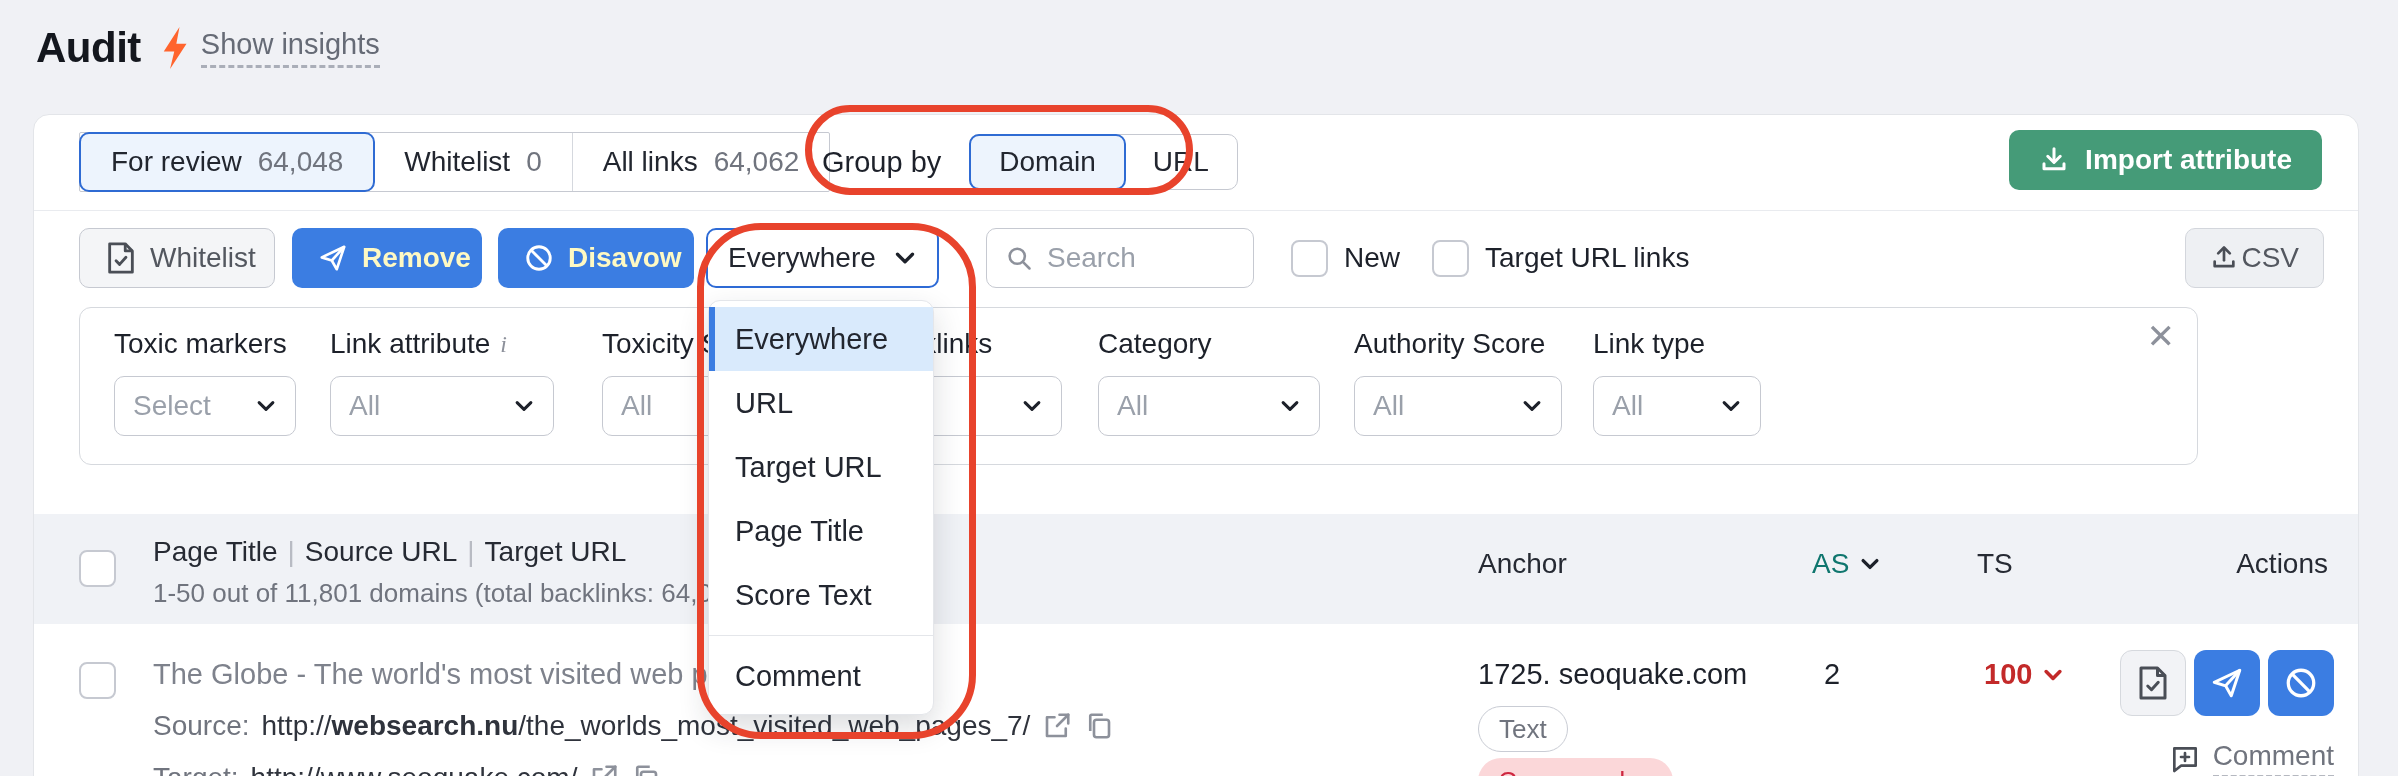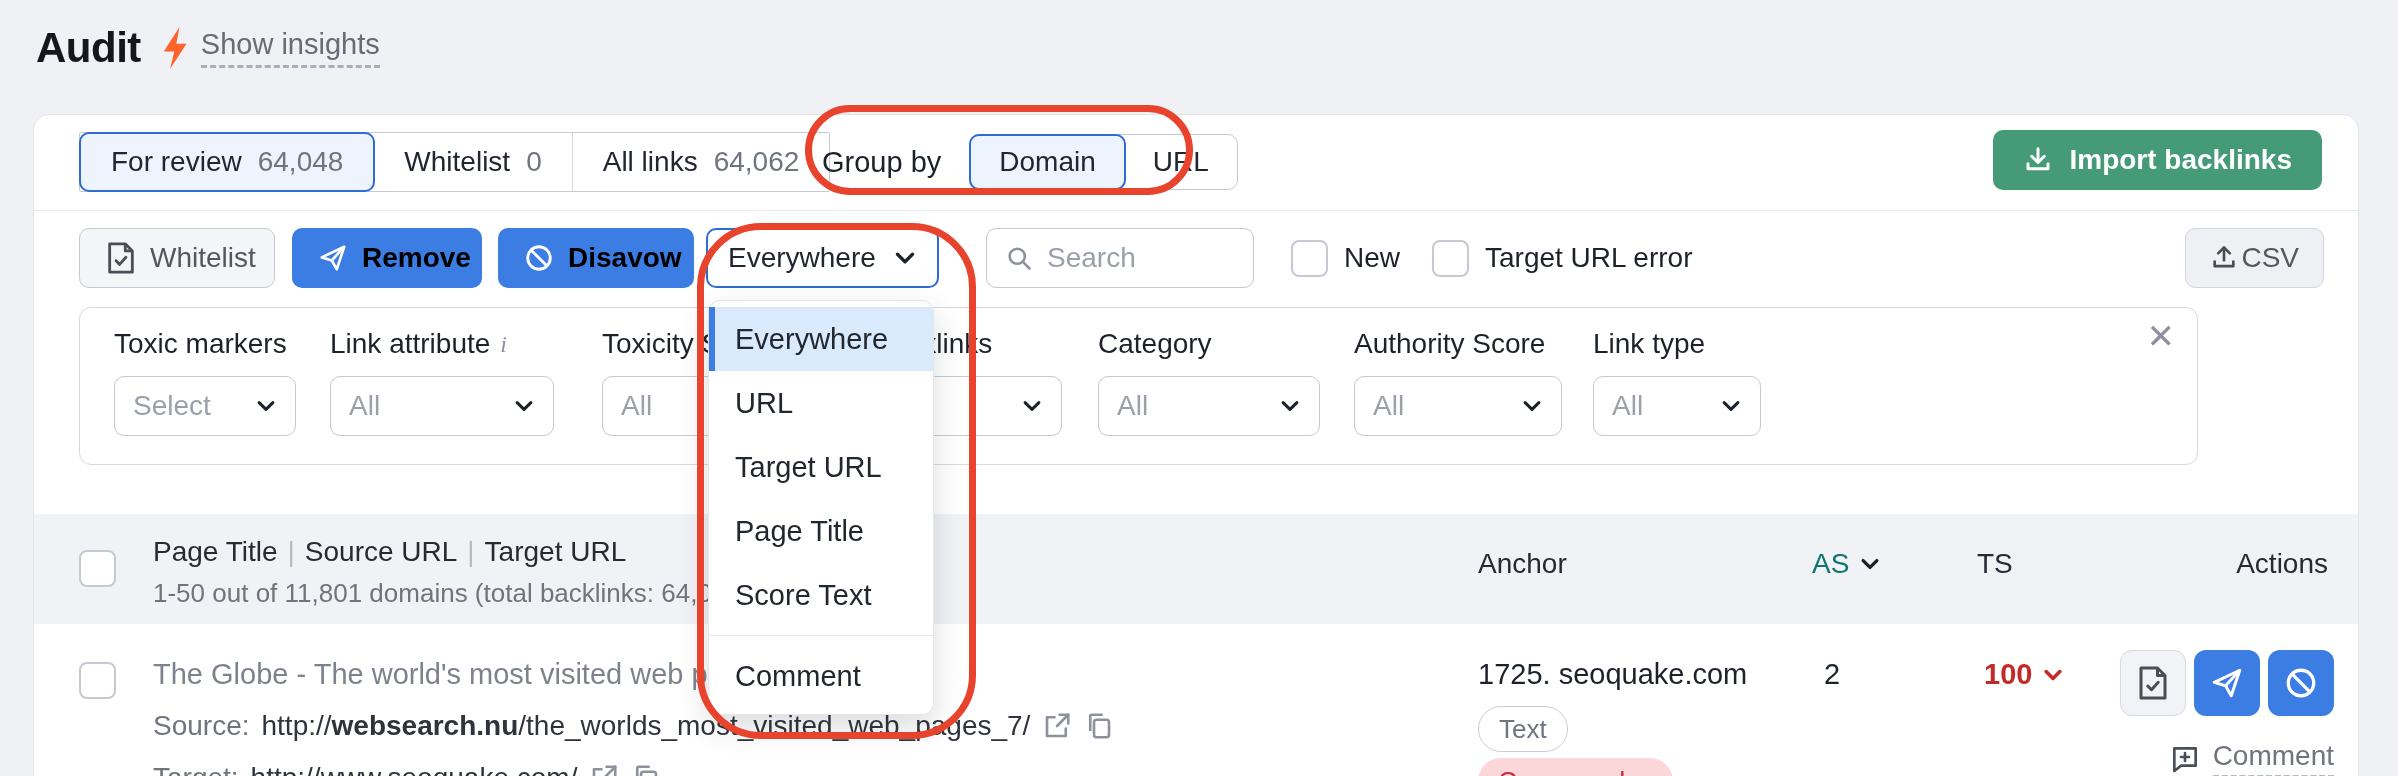--- a/index.html
+++ b/index.html
@@ -40,21 +40,21 @@
   .import-btn { position:absolute; right:36px; top:15px; height:60px; display:flex; align-items:center; gap:16px;
                 padding:0 30px; background:#459b78; border-radius:10px; color:#fff; font-size:28px; font-weight:600; cursor:pointer; }
 
   .divider { position:absolute; left:0; right:0; top:95px; height:1px; background:#e9ebef; }
 
   
   .toolbar { position:absolute; left:45px; right:34px; top:113px; height:60px; display:flex; align-items:center; }
   .btn { height:60px; display:flex; align-items:center; gap:14px; padding:0 26px; border-radius:10px;
          font-size:28px; cursor:pointer; white-space:nowrap; }
   .btn-gray { background:#f4f5f7; border:1px solid #c6c9d1; color:#53575f; font-weight:500; }
-  .btn-blue { background:#3b7de2; color:#000000; font-weight:600; }
+  .btn-blue { background:#3b7de2; color:#fef9c3; font-weight:600; }
   .scope-trigger { height:60px; width:233px; margin-left:12px; display:flex; align-items:center; justify-content:space-between;
                    padding:0 20px; border:2px solid #2e6bd6; border-radius:10px; background:#fff; font-size:28px; cursor:pointer; }
   .search { height:60px; width:268px; margin-left:47px; display:flex; align-items:center; gap:14px; padding:0 18px;
             border:1px solid #c6c9d1; border-radius:10px; background:#fff; }
   .search input { border:none; outline:none; width:180px; font-size:28px; font-family:"Liberation Sans",sans-serif; color:#22262f; }
   .search input::placeholder { color:#9aa0aa; }
   .chk { width:37px; height:37px; border:2px solid #c6c9d1; border-radius:8px; background:#fff; cursor:pointer; flex:none; }
   .chk-label { font-size:28px; color:#1d212a; margin-left:16px; white-space:nowrap; }
   .adv-btn { height:60px; margin-left:42px; display:flex; align-items:center; gap:16px; padding:0 26px;
              border:2px solid #2e6bd6; border-radius:10px; background:#fff; font-size:28px; color:#8b8f99; cursor:pointer; white-space:nowrap; }
@@ -156,21 +156,21 @@
   </div>
 
   <div class="import-btn">
     <span>
       <svg width="30" height="30" viewBox="0 0 24 24" fill="none" stroke="#fff" stroke-width="2.4" stroke-linecap="round" stroke-linejoin="round">
         <path d="M12 3v10"></path>
           <path d="M7 9l5 5 5-5"></path>
           <path d="M4 15v4h16v-4"></path>
       </svg>
     </span>
-    <span>Import backlinks</span>
+    <span>Import attribute</span>
   </div>
 
   <div class="divider"></div>
 
   <div class="toolbar">
     <div class="btn btn-gray" style="width:196px">
       <span>
         <svg width="30" height="34" viewBox="0 0 20 24" fill="none" stroke="#4a4e56" stroke-width="2" stroke-linejoin="round">
           <path d="M2 2h11l5 5v15H2z"></path>
             <path d="M13 2v5h5"></path>
@@ -210,21 +210,21 @@
         <svg width="28" height="28" viewBox="0 0 24 24" fill="none" stroke="#8d919b" stroke-width="2.2" stroke-linecap="round">
           <circle cx="10.5" cy="10.5" r="6.5"></circle>
             <path d="M15.5 15.5L21 21"></path>
         </svg>
       </span>
       <input type="text" placeholder="Search" style="">
     </div>
     <div class="chk" style="margin-left:37px"></div>
     <span class="chk-label">New</span>
     <div class="chk" style="margin-left:32px"></div>
-    <span class="chk-label">Target URL error</span>
+    <span class="chk-label">Target URL links</span>
     <div class="csv-btn">
       <span>
         <svg width="28" height="28" viewBox="0 0 24 24" fill="none" stroke="#4a4e56" stroke-width="2.3" stroke-linecap="round" stroke-linejoin="round">
           <path d="M12 14V4"></path>
             <path d="M7 8l5-5 5 5"></path>
             <path d="M4 15v4h16v-4"></path>
         </svg>
       </span>
       <span>CSV</span>
     </div>

